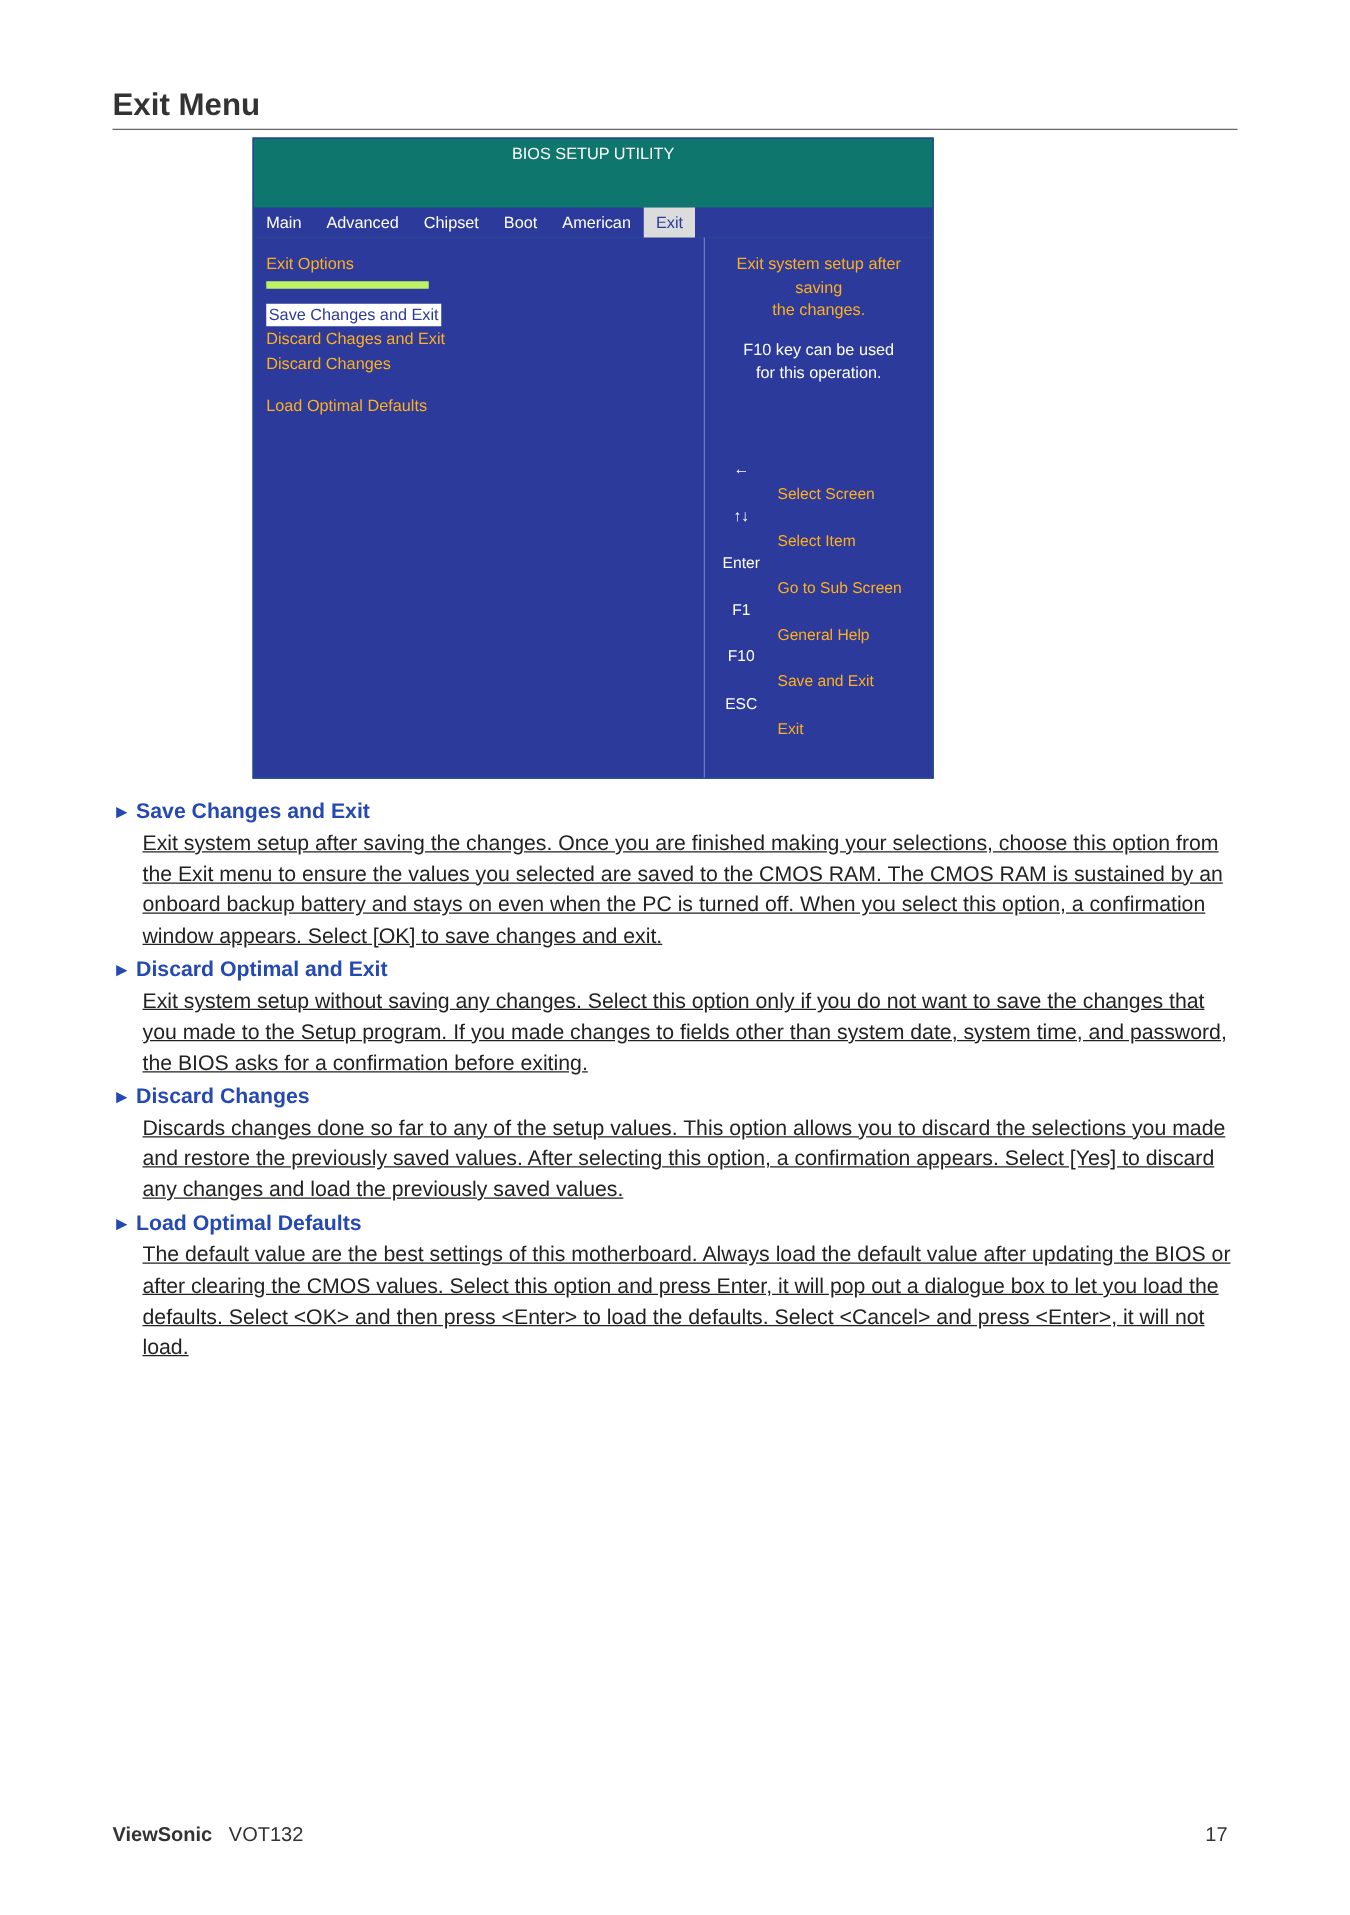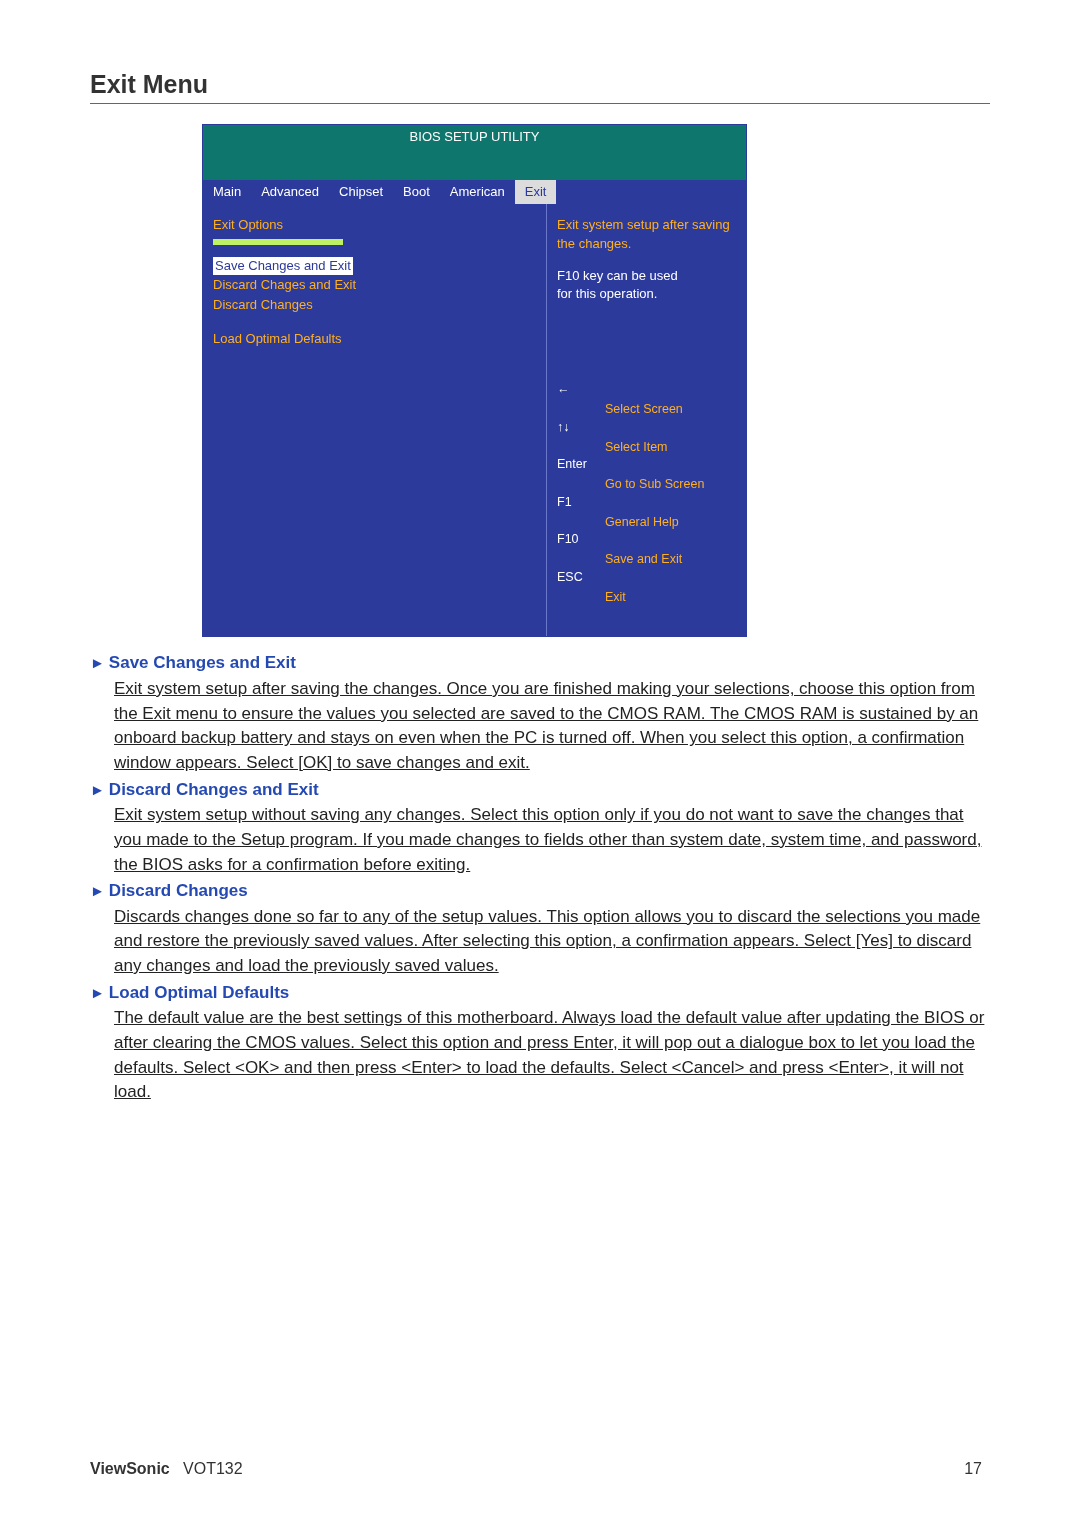--- a/index.html
+++ b/index.html
@@ -10,21 +10,21 @@
       height: 1532px;
       position: relative;
       padding: 70px 90px 0 90px;
     }
     h1.page-title {
       font-size: 25px;
       font-weight: bold;
       color: #333;
       border-bottom: 1.5px solid #666;
       padding-bottom: 4px;
-      margin-bottom: 20px;
+      margin-bottom: 6px;
     }
     .bios-box {
       margin-left: 112px;
       width: 545px;
       border: 1px solid #2b3a9b;
       background: #0f766e;
       color: #fff;
       font-size: 13px;
       line-height: 1.4;
       position: relative;
@@ -73,26 +73,27 @@
       padding: 1px 0;
     }
     .bios-left .opt.sel {
       background: #fff;
       color: #2b3a9b;
       display: inline-block;
       padding: 0 2px;
     }
     .bios-left .gap { height: 14px; }
     .bios-right {
-      width: 200px;
+      width: 183px;
       border-left: 1px solid #6b77c9;
       padding: 12px 10px 10px 10px;
       color: #ffb020;
       font-size: 13px;
       position: relative;
+      text-align: center;
     }
     .bios-right .help-line-l { color: #ffb020; }
     .bios-right .help-line-w { color: #fff; }
     .bios-right .help-top { min-height: 165px; }
     .nav-table {
       font-size: 12.5px;
     }
     .nav-table .row { display: flex; gap: 10px; }
     .nav-table .key { color: #fff; width: 38px; }
     .nav-table .act { color: #ffb020; margin-top: 20px; }
@@ -204,21 +205,21 @@
   <div class="desc-item">
     <div class="desc-head">
       <span class="arrow">►</span>
       <span> Save Changes and Exit</span>
     </div>
     <div class="desc-body">Exit system setup after saving the changes. Once you are finished making your selections, choose this option from the Exit menu to ensure the values you selected are saved to the CMOS RAM. The CMOS RAM is sustained by an onboard backup battery and stays on even when the PC is turned off. When you select this option, a confirmation window appears. Select [OK] to save changes and exit.</div>
   </div>
   <div class="desc-item">
     <div class="desc-head">
       <span class="arrow">►</span>
-      <span> Discard Changes and Exit</span>
+      <span> Discard Optimal and Exit</span>
     </div>
     <div class="desc-body">Exit system setup without saving any changes. Select this option only if you do not want to save the changes that you made to the Setup program. If you made changes to fields other than system date, system time, and password, the BIOS asks for a confirmation before exiting.</div>
   </div>
   <div class="desc-item">
     <div class="desc-head">
       <span class="arrow">►</span>
       <span>Discard Changes</span>
     </div>
     <div class="desc-body">Discards changes done so far to any of the setup values. This option allows you to discard the selections you made and restore the previously saved values. After selecting this option, a confirmation appears. Select [Yes] to discard any changes and load the previously saved values.</div>
   </div>

